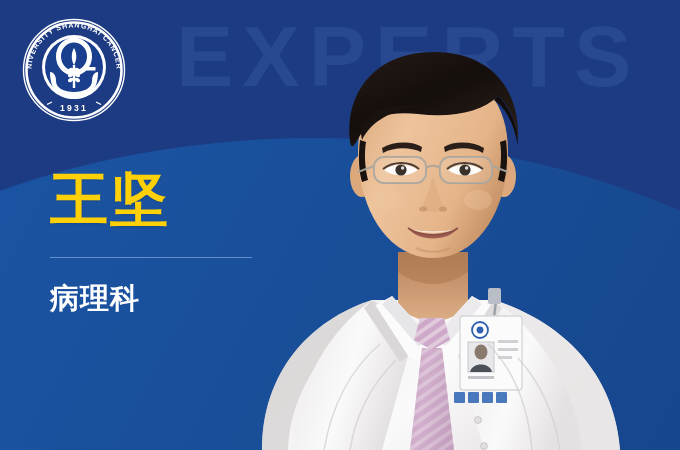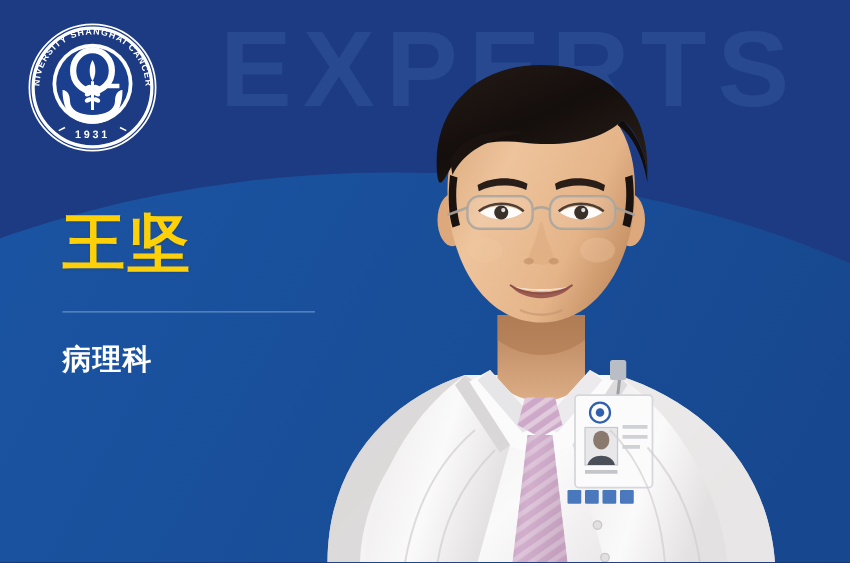--- a/index.html
+++ b/index.html
@@ -76,40 +76,40 @@
 
   
   .info {
     position: absolute;
     left: 50px;
     top: 168px;
     width: 215px;
     z-index: 6;
   }
   .doctor-name {
-    font-size: 50px;
+    font-size: 58px;
     font-weight: 700;
     color: #fdd008;
     line-height: 1.06;
     letter-spacing: 2px;
     margin: 0;
     text-shadow: 0 1px 2px rgba(0,0,0,0.12);
   }
   .divider {
     margin-top: 28px;
     width: 202px;
     height: 1px;
     background: #6f9ad1;
     opacity: .85;
   }
   .meta {
     margin-top: 26px;
   }
   .meta-line {
-    font-size: 23px;
+    font-size: 29px;
     font-weight: 700;
     color: #ffffff;
     line-height: 1;
     letter-spacing: 1px;
     margin-bottom: 24px;
   }
   .meta-line:last-child { margin-bottom: 0; }
 </style>
 </head>
 <body>

